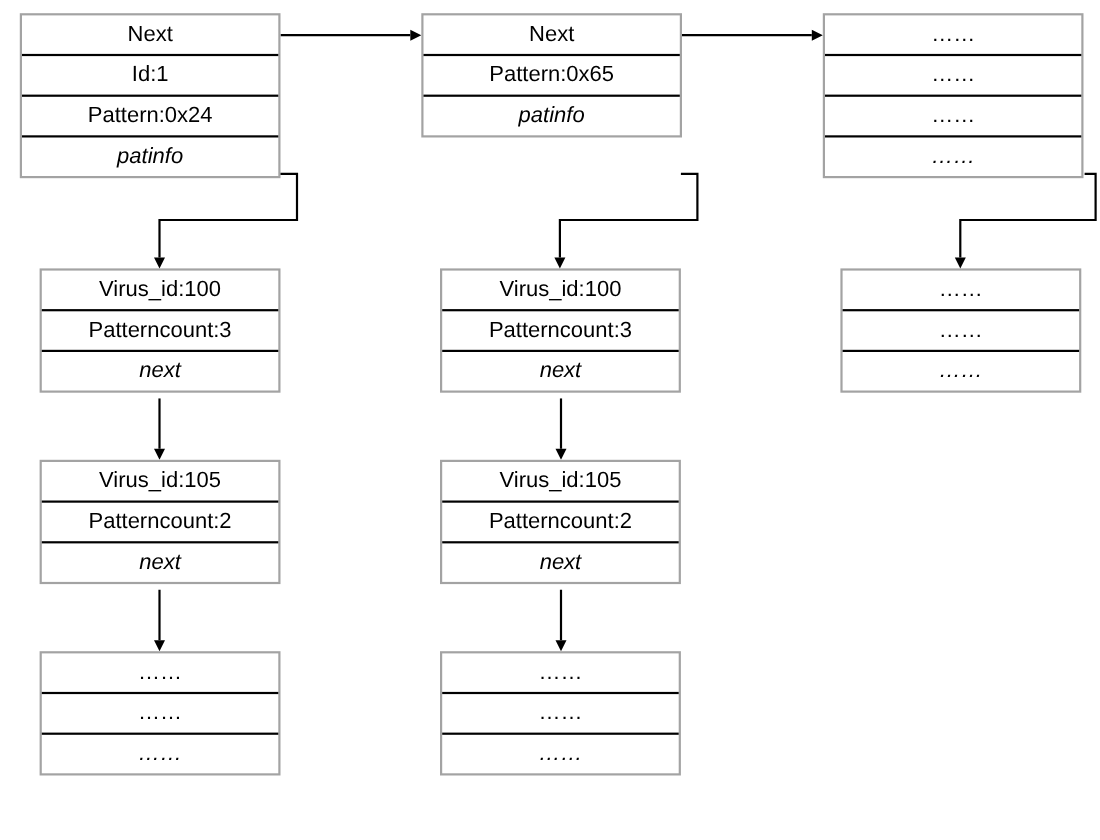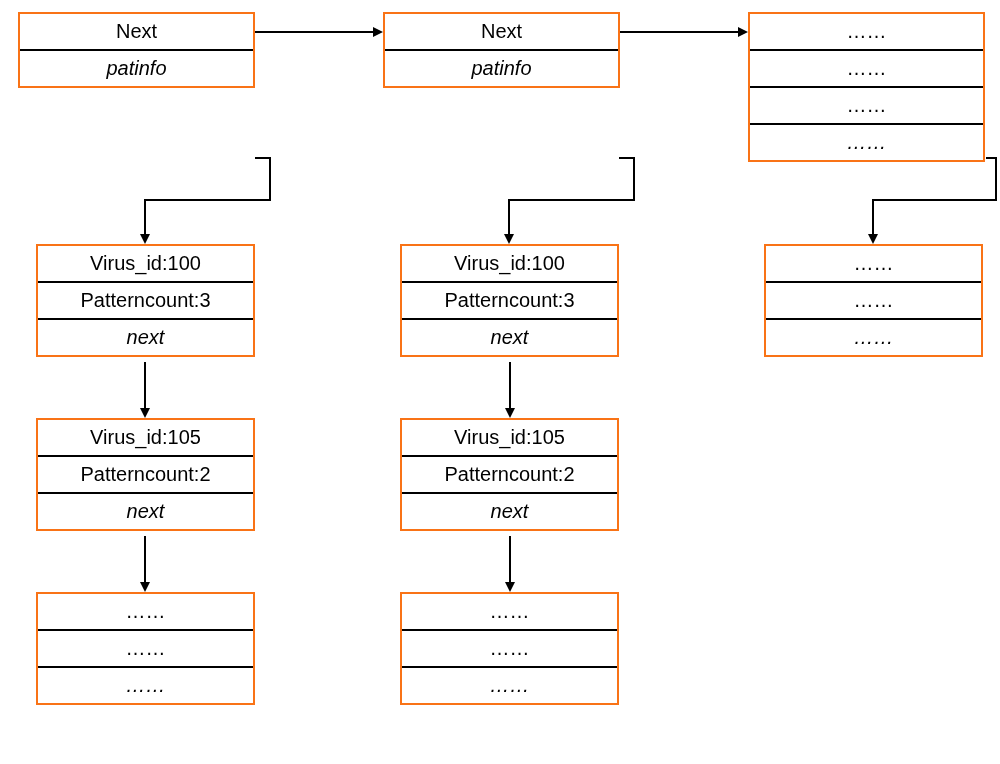--- a/index.html
+++ b/index.html
@@ -10,21 +10,21 @@
     body {
       font-family: Arial, sans-serif;
       background: white;
       width: 1000px;
       height: 764px;
       position: relative;
       font-size: 20px;
     }
     .node-box {
       position: absolute;
-      border: 2px solid #f97316;
+      border: 2px solid #a3a3a3;
       background: white;
     }
     .row {
       border-bottom: 2px solid #000;
       text-align: center;
       padding: 6px 10px;
       white-space: nowrap;
     }
     .row:last-child {
       border-bottom: none;
@@ -45,25 +45,28 @@
     }
     .arrow polygon {
       fill: #000;
     }
   </style>
 </head>
 <body>
 
 <div class="node-box" style="left:18px; top:12px; width:237px;">
   <div class="row">Next</div>
+  <div class="row">Id:1</div>
+  <div class="row">Pattern:0x24</div>
   <div class="row">patinfo</div>
 </div>
 
 <div class="node-box" style="left:383px; top:12px; width:237px;">
   <div class="row">Next</div>
+  <div class="row">Pattern:0x65</div>
   <div class="row">patinfo</div>
 </div>
 
 <div class="node-box" style="left:748px; top:12px; width:237px;">
   <div class="row">……</div>
   <div class="row">……</div>
   <div class="row">……</div>
   <div class="row">……</div>
 </div>
 

